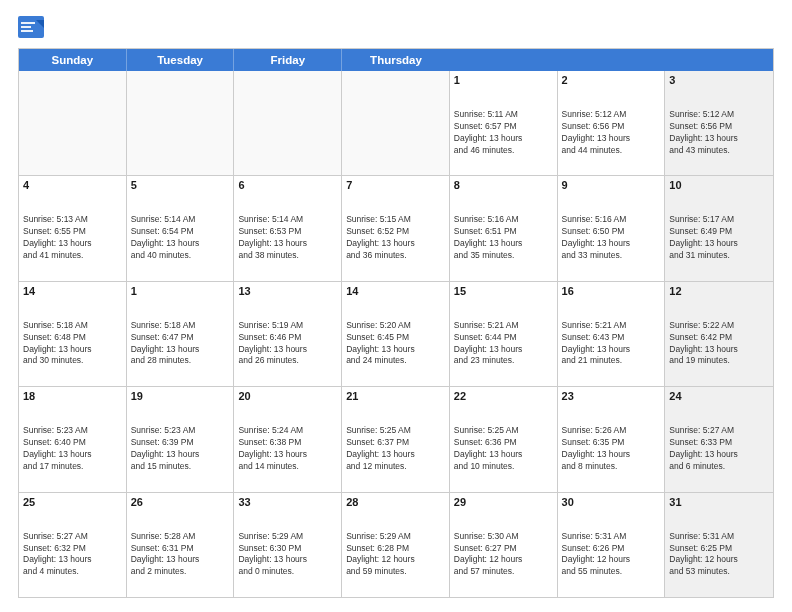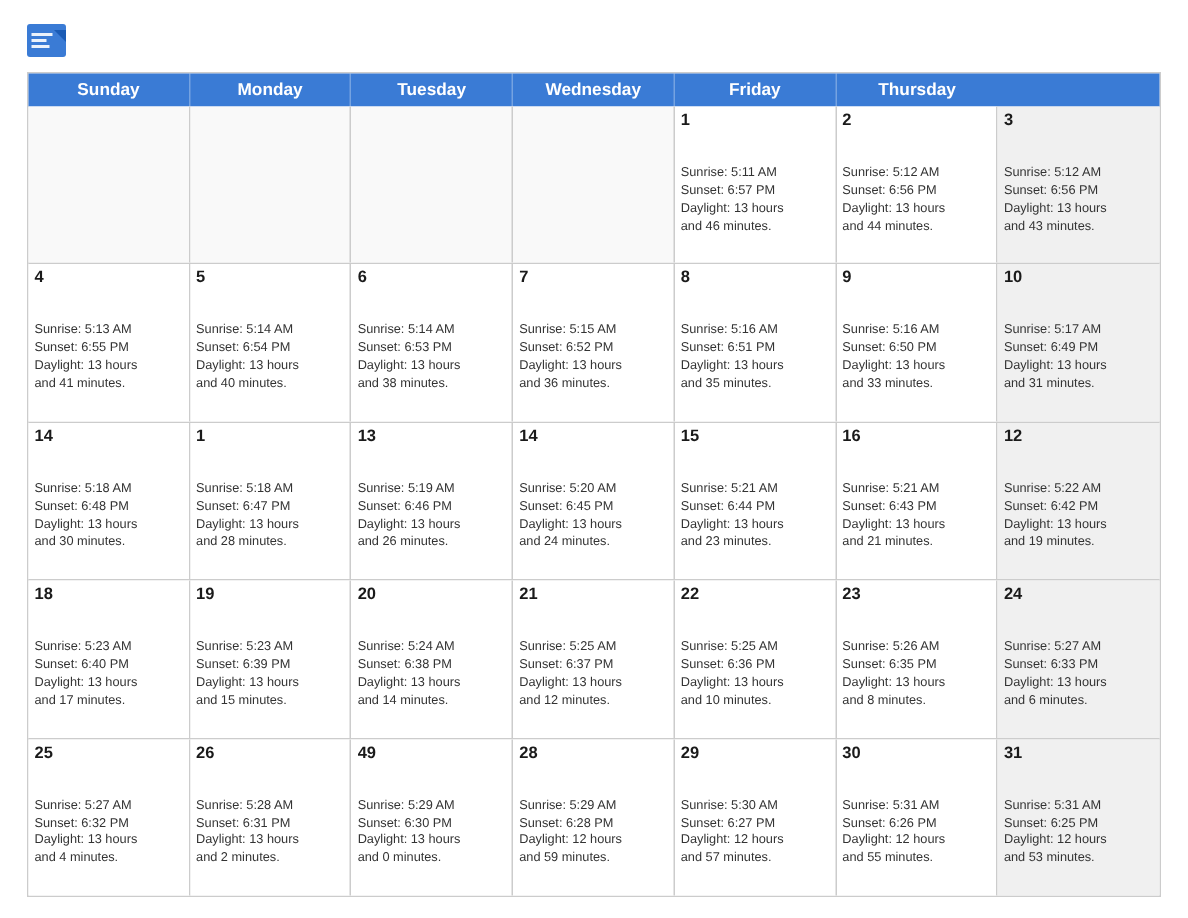--- a/index.html
+++ b/index.html
@@ -132,23 +132,21 @@
     </div>
     <div class="title-block">
       <div class="month-title"></div>
       <div class="location"></div>
     </div>
   </div>
 
   <div class="calendar">
     <div class="cal-header">
     <div class="cal-header-cell">Sunday</div>
-        <div class="cal-header-cell">Monday</div>
         <div class="cal-header-cell">Tuesday</div>
-        <div class="cal-header-cell">Wednesday</div>
         <div class="cal-header-cell">Friday</div>
         <div class="cal-header-cell">Thursday</div>
       </div>
     <div class="cal-body">
     <div class="cal-row">
           <div class="cal-cell empty"></div>
           <div class="cal-cell empty"></div>
           <div class="cal-cell empty"></div>
           <div class="cal-cell empty"></div>
           <div class="cal-cell">
@@ -257,21 +255,21 @@
         <div class="cal-row">
           <div class="cal-cell">
             <span class="day-num">25</span>
             <div class="cell-text">Sunrise: 5:27 AM<br>Sunset: 6:32 PM<br>Daylight: 13 hours<br>and 4 minutes.</div>
           </div>
           <div class="cal-cell">
             <span class="day-num">26</span>
             <div class="cell-text">Sunrise: 5:28 AM<br>Sunset: 6:31 PM<br>Daylight: 13 hours<br>and 2 minutes.</div>
           </div>
           <div class="cal-cell">
-            <span class="day-num">49</span>
+            <span class="day-num">33</span>
             <div class="cell-text">Sunrise: 5:29 AM<br>Sunset: 6:30 PM<br>Daylight: 13 hours<br>and 0 minutes.</div>
           </div>
           <div class="cal-cell">
             <span class="day-num">28</span>
             <div class="cell-text">Sunrise: 5:29 AM<br>Sunset: 6:28 PM<br>Daylight: 12 hours<br>and 59 minutes.</div>
           </div>
           <div class="cal-cell">
             <span class="day-num">29</span>
             <div class="cell-text">Sunrise: 5:30 AM<br>Sunset: 6:27 PM<br>Daylight: 12 hours<br>and 57 minutes.</div>
           </div>

